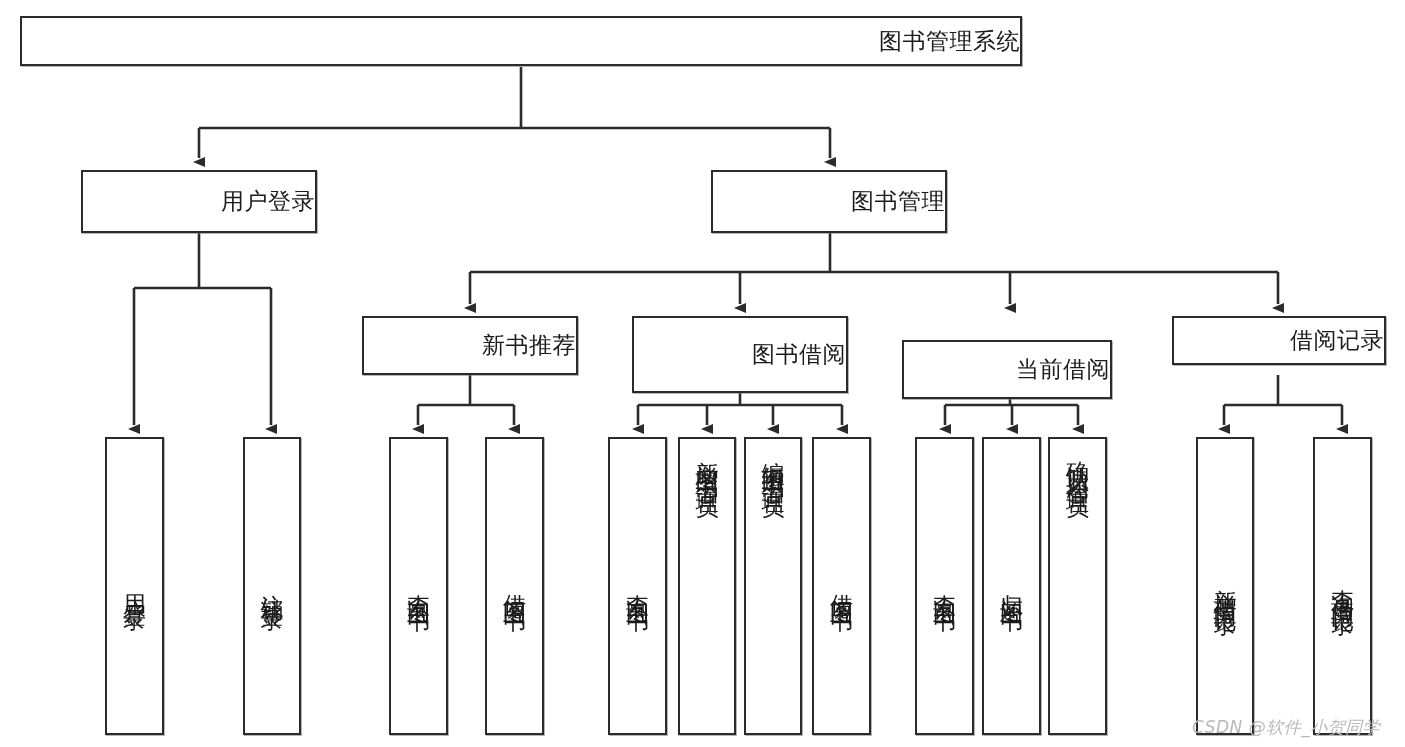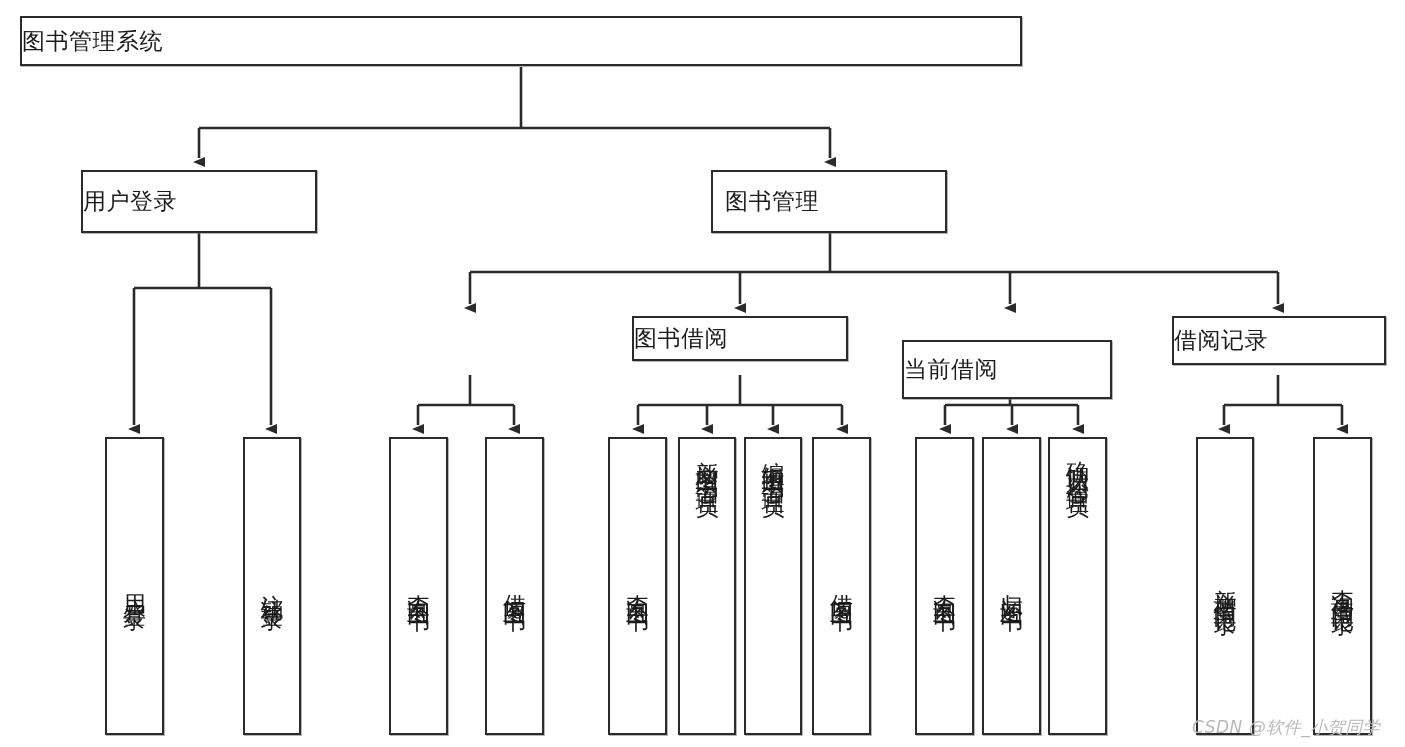--- a/index.html
+++ b/index.html
@@ -26,21 +26,21 @@
     height: 747px;
     pointer-events: none;
   }
   .node {
     position: absolute;
     box-sizing: border-box;
     background: #ffffff;
     border: 2.5px solid #2b2b2b;
     display: flex;
     align-items: center;
-    justify-content: flex-start;
+    justify-content: flex-end;
     color: #1b1b1b;
     box-shadow: 1px 1px 0 rgba(120,120,120,0.55);
   }
   .node .lbl {
     display: block;
     text-align: center;
     line-height: 1.22;
     white-space: pre;
     letter-spacing: 0.5px;
   }
@@ -137,22 +137,25 @@
   </div>
 
   <div class="node h" style="left:81px; top:170px; width:236px; height:63px;">
     <span class="lbl">用户登录</span>
   </div>
 
   <div class="node h" style="left:711px; top:170px; width:236px; height:63px;padding-left:12px;">
     <span class="lbl">图书管理</span>
   </div>
 
-
-  <div class="node h" style="left:632px; top:316px; width:216px; height:45px;">
+  <div class="node h" style="left:362px; top:316px; width:216px; height:59px;">
+    <span class="lbl">新书推荐</span>
+  </div>
+
+  <div class="node h" style="left:632px; top:316px; width:216px; height:77px;">
     <span class="lbl">图书借阅</span>
   </div>
 
   <div class="node h" style="left:902px; top:332px; width:210px; height:59px;margin-top:8px;">
     <span class="lbl">当前借阅</span>
   </div>
 
   <div class="node h" style="left:1172px; top:316px; width:214px; height:49px;">
     <span class="lbl">借阅记录</span>
   </div>

